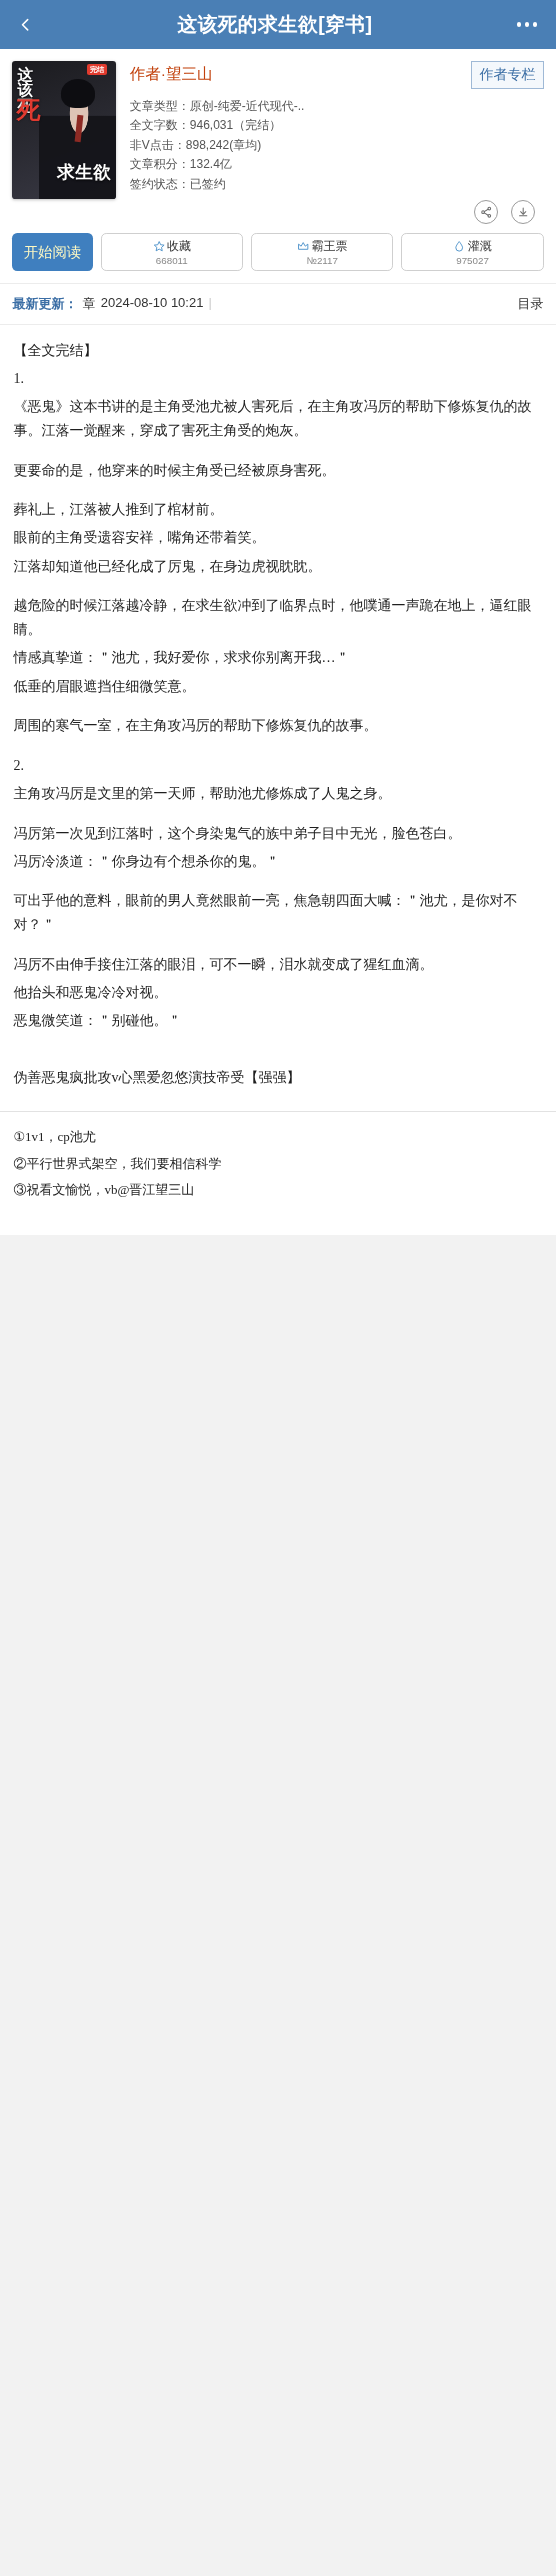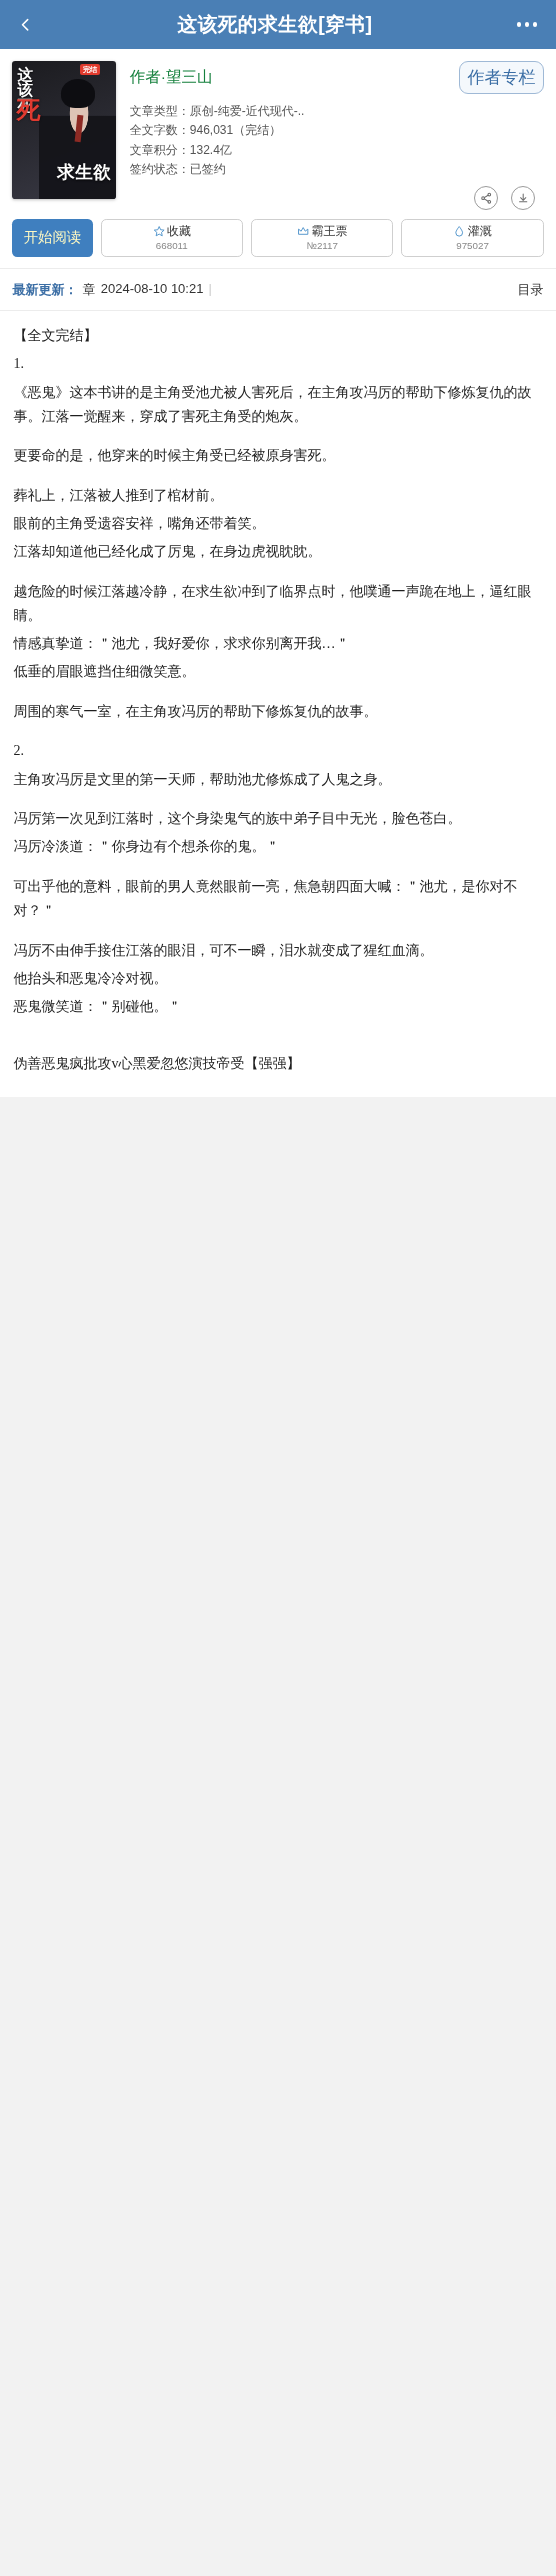--- a/index.html
+++ b/index.html
@@ -77,21 +77,21 @@
     font-size: 24px;
     font-weight: bold;
     color: #e03a30;
     text-shadow: 0 0 2.1px rgba(0,0,0,.6);
     line-height: .95;
     width: 27px;
     word-break: break-all;
   }
   .cover .cov-badge {
     position: absolute;
-    top: 3.1px; right: 16px;
+    top: 3.1px; right: 9px;
     background: #e23b2e;
     color: #fff;
     font-size: 7.2px;
     padding: 1.5px 3.1px;
     border-radius: 2.1px;
     line-height: 1.1;
     text-align: right;
     font-weight: bold;
   }
   .cover .cov-sub {
@@ -134,29 +134,29 @@
     flex-direction: column;
   }
   .meta-top {
     display: flex;
     align-items: center;
     justify-content: space-between;
     margin-bottom: 8.2px;
   }
   .author {
     font-size: 15.5px;
-    color: #15803d;
+    color: #c2410c;
   }
   .author-col-btn {
     border: 0.5px solid #9fb9d6;
     color: #3b6ea5;
     background: #f4f8fc;
-    font-size: 17px;
+    font-size: 14px;
     padding: 3.6px 7.2px;
-    border-radius: 9px;
+    border-radius: 0;
     white-space: nowrap;
     font-family: Liberation Serif, serif;
   }
   .meta-line {
     font-size: 12px;
     color: #555;
     line-height: 1.62;
     white-space: nowrap;
     overflow: hidden;
     text-overflow: ellipsis;
@@ -290,20 +290,21 @@
       <div class="cov-sub">求生欲</div>
     </div>
 
     <div class="meta">
       <div class="meta-top">
         <div class="author">作者·望三山</div>
         <div class="author-col-btn">作者专栏</div>
       </div>
       <div class="meta-line">文章类型：原创-纯爱-近代现代-..</div>
       <div class="meta-line">全文字数：946,031（完结）</div>
+      <div class="meta-line">非V点击：898,242(章均)</div>
       <div class="meta-line">文章积分：132.4亿</div>
       <div class="meta-line">签约状态：已签约</div>
 
       <div class="meta-actions">
         <div class="circ-ico">
           <svg width="12.4" height="12.4" viewBox="0 0 24 24" fill="none" stroke="#6b6b6b" stroke-width="2" stroke-linecap="round" stroke-linejoin="round">
             <circle cx="18" cy="5" r="2.6"></circle>
             <circle cx="6" cy="12" r="2.6"></circle>
             <circle cx="18" cy="19" r="2.6"></circle>
             <line x1="8.3" y1="10.8" x2="15.7" y2="6.2"></line>
@@ -387,15 +388,20 @@
     <p class="tight">冯厉第一次见到江落时，这个身染鬼气的族中弟子目中无光，脸色苍白。</p>
     <p>冯厉冷淡道：＂你身边有个想杀你的鬼。＂</p>
     <p>可出乎他的意料，眼前的男人竟然眼前一亮，焦急朝四面大喊：＂池尤，是你对不对？＂</p>
     <p class="tight">冯厉不由伸手接住江落的眼泪，可不一瞬，泪水就变成了猩红血滴。</p>
     <p class="tight">他抬头和恶鬼冷冷对视。</p>
     <p>恶鬼微笑道：＂别碰他。＂</p>
     <div class="spacer-lg"></div>
     <p class="nomargin">伪善恶鬼疯批攻v心黑爱忽悠演技帝受【强强】</p>
   </div>
 
+  <div class="footnotes">
+    <p>①1v1，cp池尤</p>
+    <p>②平行世界式架空，我们要相信科学</p>
+    <p>③祝看文愉悦，vb@晋江望三山</p>
+  </div>
 
 </div>
 
 
 </body></html>

